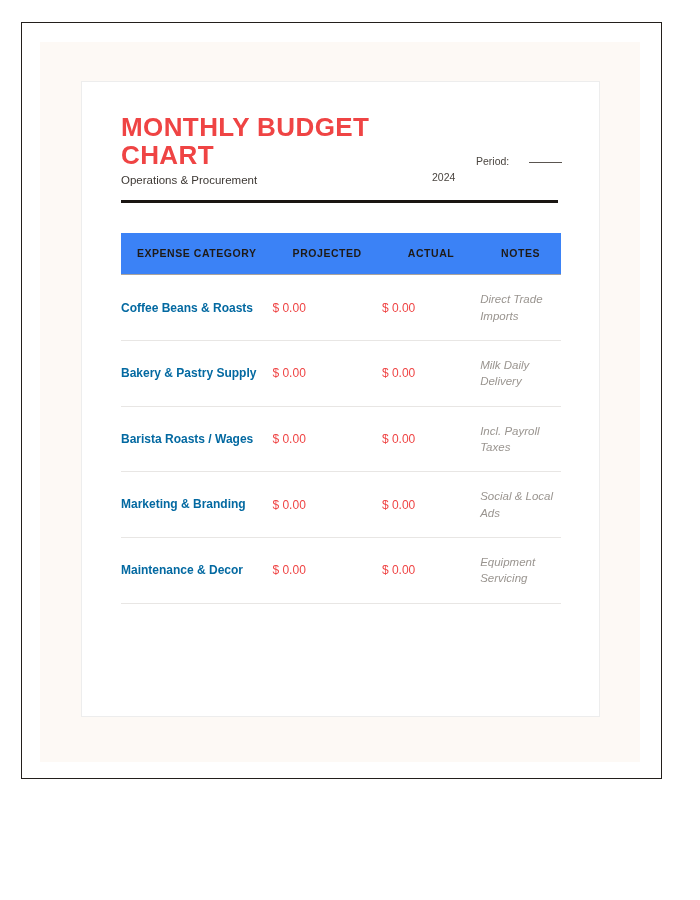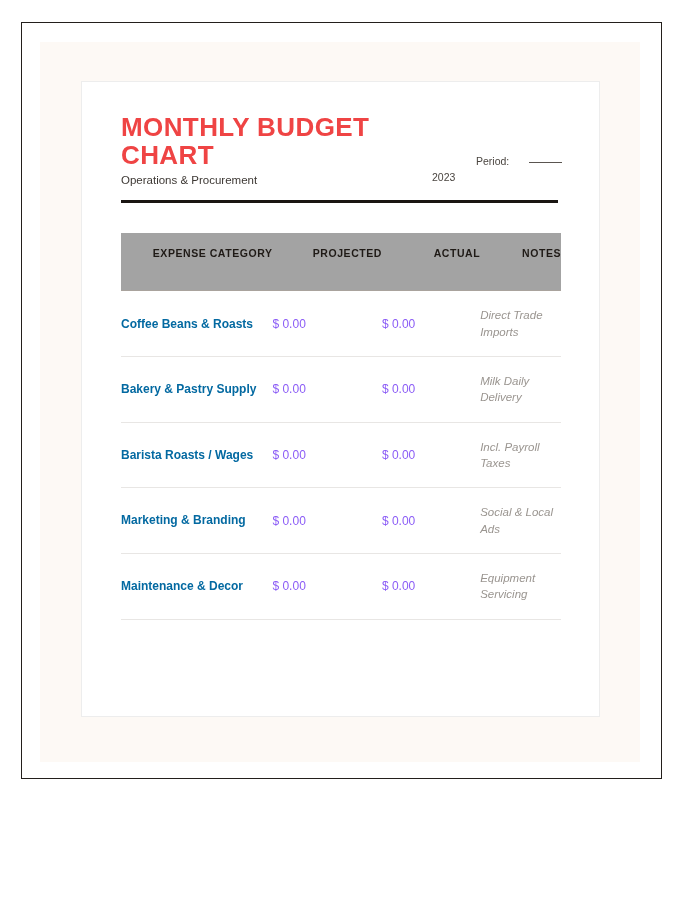--- a/index.html
+++ b/index.html
@@ -115,28 +115,28 @@
   }
 
   
   .budget-table {
     margin-top: 30px;
     width: 440px;
     border-collapse: collapse;
     table-layout: fixed;
   }
   .budget-table th {
-    background: #a3a3a3;
-    text-align: right;
+    background: #3b82f6;
+    text-align: center;
     font-size: 10.5px;
     font-weight: bold;
     letter-spacing: 0.55px;
     color: #1f1a16;
     text-transform: uppercase;
-    padding: 14px 0 30px 0;
+    padding: 14px 0 14px 0;
     vertical-align: middle;
     border-bottom: 1.5px solid #a9a39d;
     line-height: 1.25;
   }
   .th-category { padding-left: 13px; width: 148px; }
   .th-projected { width: 107px; }
   .th-actual    { width: 96px; }
   .th-notes     { width: 79px; }
 
   .budget-table td {
@@ -147,21 +147,21 @@
   .cell-category {
     padding-left: 13px;
     padding-right: 18px;
     font-size: 12px;
     font-weight: bold;
     color: #0369a1;
     line-height: 1.34;
   }
   .cell-amount {
     font-size: 12px;
-    color: #8b5cf6;
+    color: #ef4444;
     white-space: nowrap;
   }
   .cell-notes {
     font-size: 11.5px;
     font-style: italic;
     color: #9a9590;
     line-height: 1.42;
     padding-right: 6px;
   }
 </style>
@@ -178,21 +178,21 @@
     <div class="title-block">
       <h1 class="doc-title">MONTHLY BUDGET CHART</h1>
       <p class="doc-subtitle">Operations &amp; Procurement</p>
     </div>
 
     <div class="period-block">
       <div class="period-line">
         <span>Period:</span>
         <span class="period-rule"></span>
       </div>
-      <span class="period-year">2023</span>
+      <span class="period-year">2024</span>
     </div>
   </div>
 
   <div class="header-rule"></div>
 
   <table class="budget-table">
     <thead>
       <tr>
         <th class="th-category">EXPENSE CATEGORY</th>
         <th class="th-projected">PROJECTED</th>

